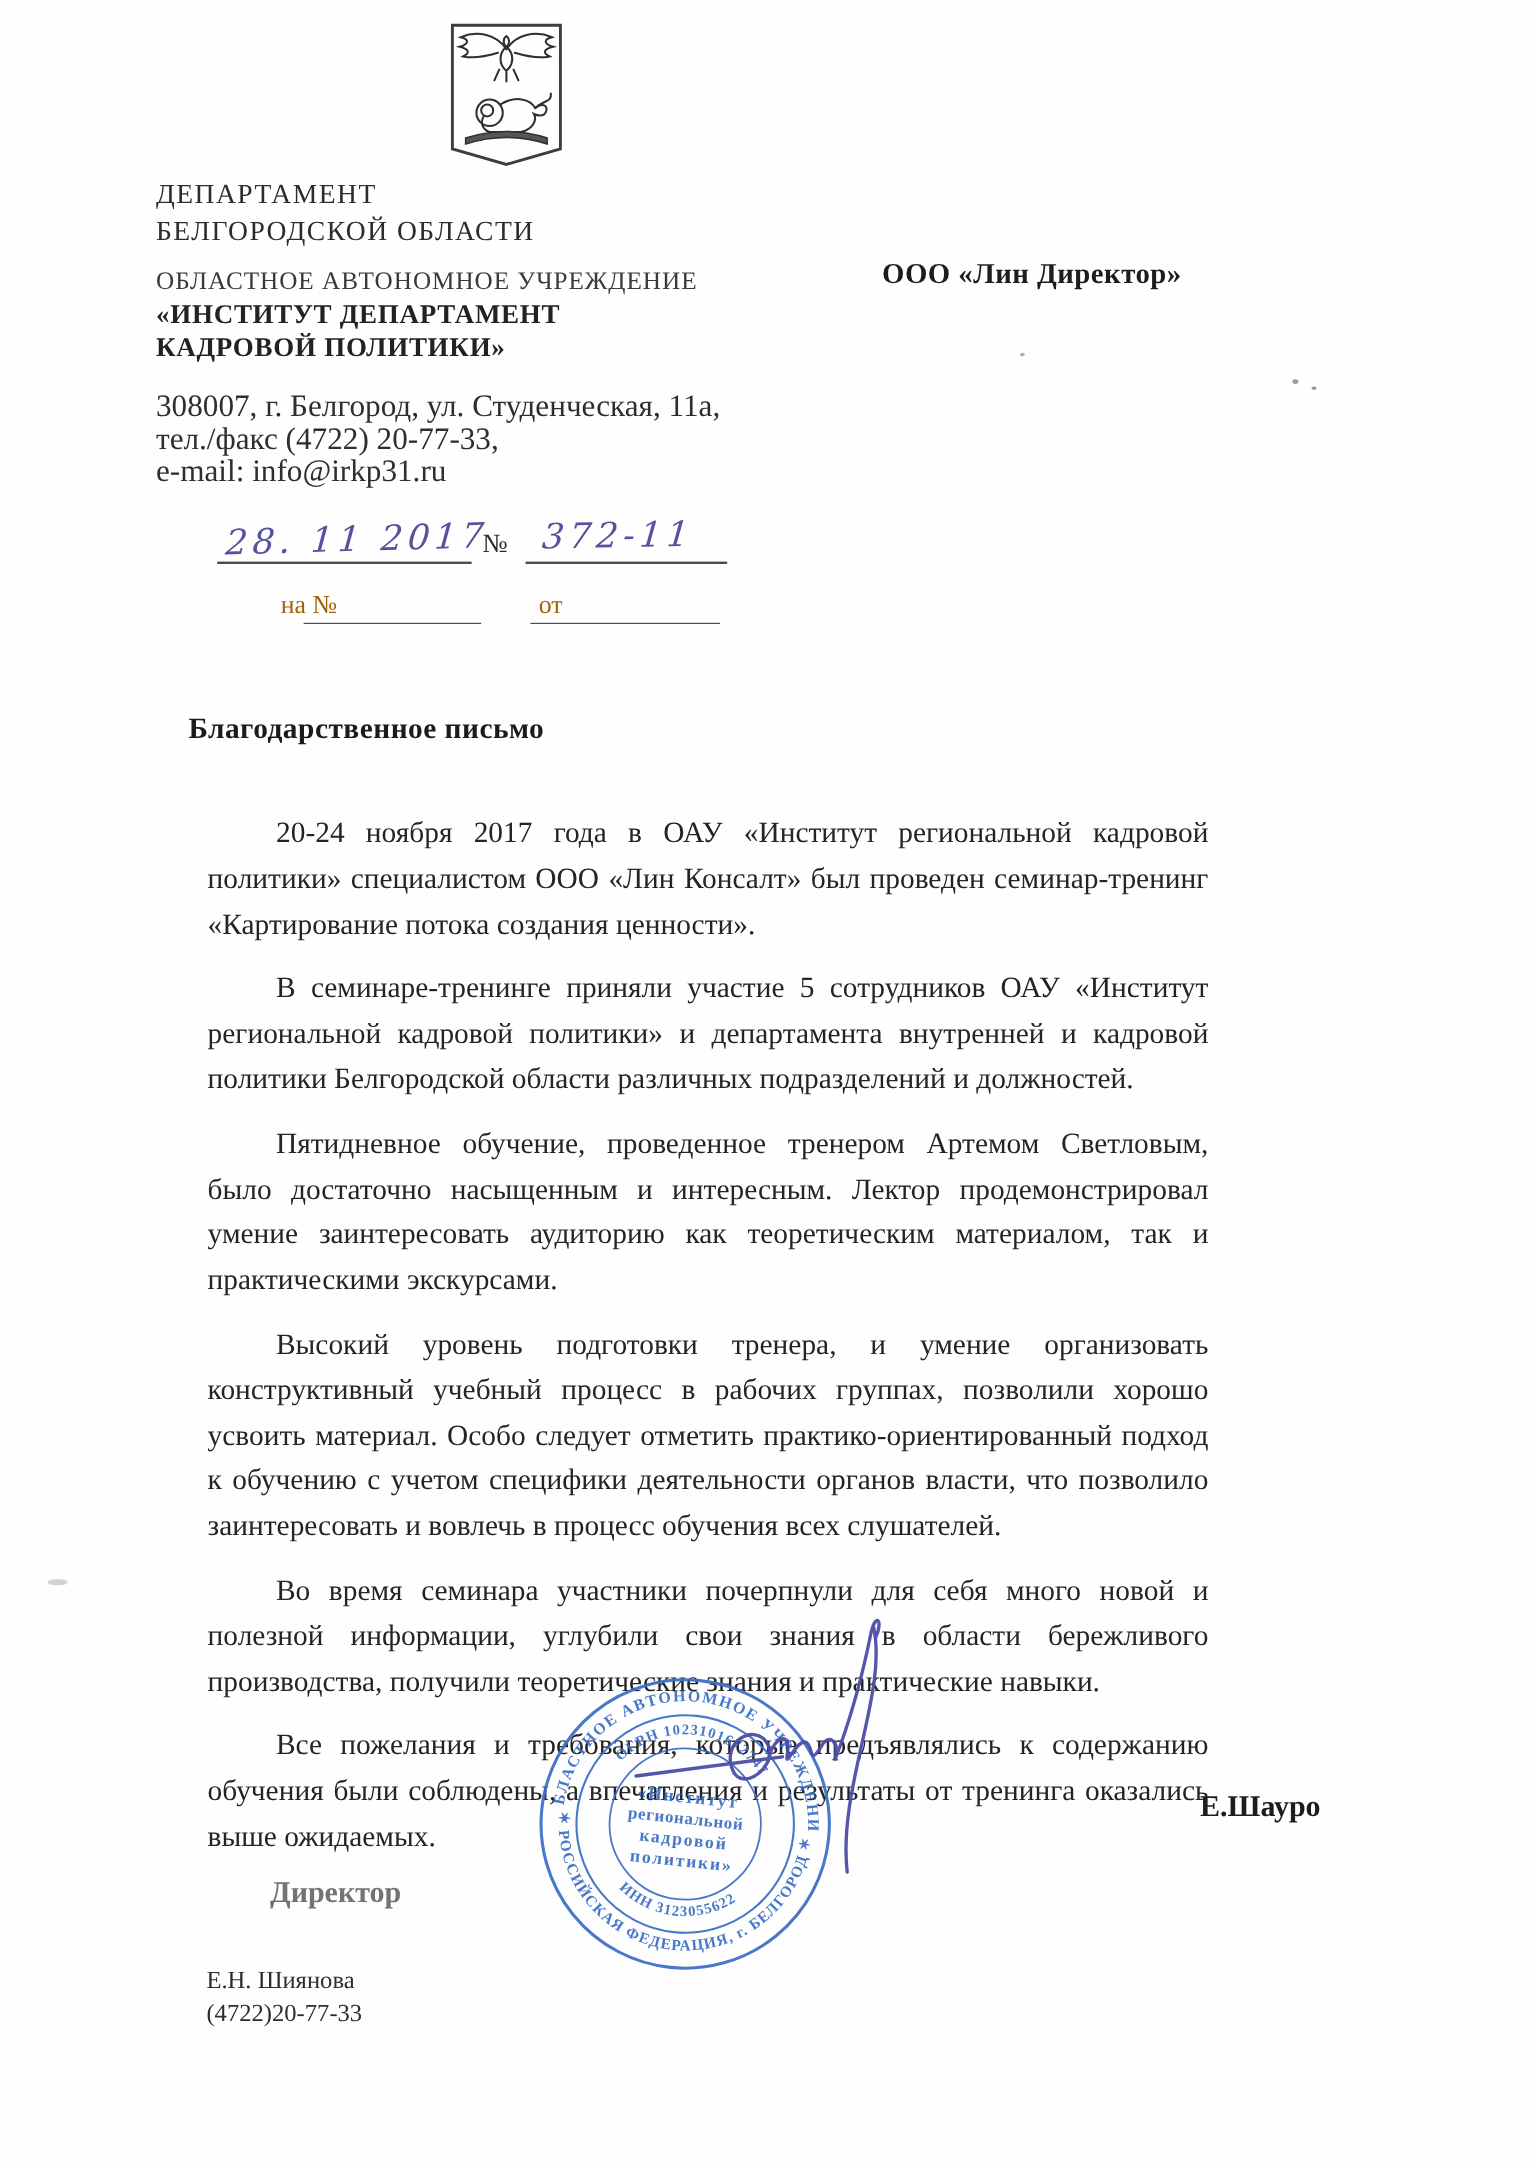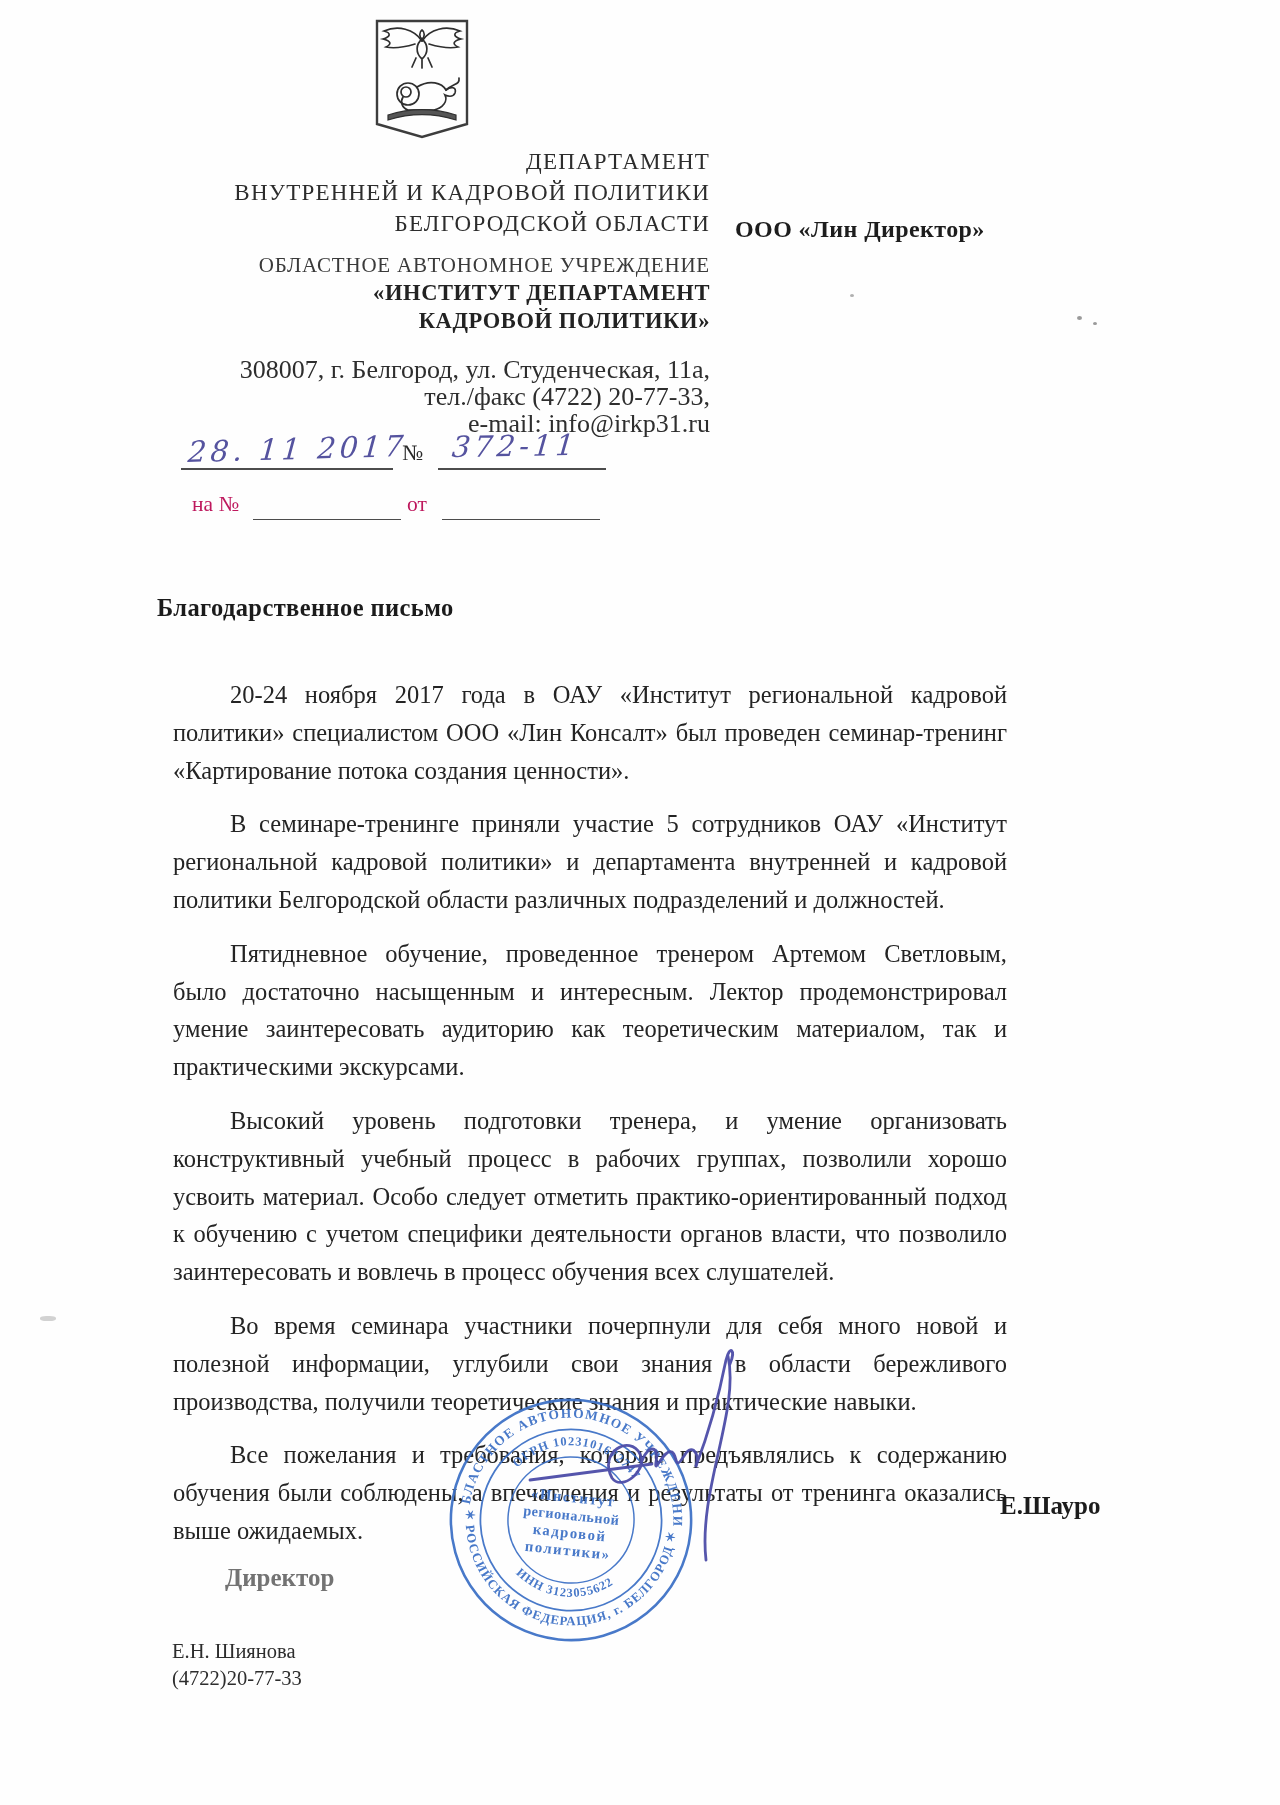--- a/index.html
+++ b/index.html
@@ -4,36 +4,36 @@
 <style>
   html,body{margin:0;padding:0;background:#e8e8e8;}
   .page{
     position:relative; width:1280px; height:1805px; margin:0 auto;
     background:#fefefe; overflow:hidden;
     font-family:"Liberation Serif","DejaVu Serif",serif;
     color:#1e1e1e;
   }
   
   .emblem{position:absolute; left:370px; top:16px; width:104px; height:126px;}
-  .letterhead{position:absolute; left:130px; top:146px; width:580px; text-align:right;}
+  .letterhead{position:absolute; left:130px; top:146px; width:580px; text-align:left;}
   .dept-line{font-size:23px; line-height:31px; letter-spacing:1.2px; color:#2c2c2c;}
   .org-type{font-size:21px; line-height:27px; letter-spacing:0.8px; color:#3a3a3a; margin-top:13px;}
   .org-name{font-size:22.5px; line-height:28px; font-weight:bold; letter-spacing:0.6px; color:#222;}
   .address{margin-top:21px; font-size:26px; line-height:27px; color:#2e2e2e;}
   .recipient{position:absolute; left:735px; top:216px; font-size:24px; font-weight:bold; color:#1d1d1d; letter-spacing:0.4px;}
   
   .hw{font-family:"DejaVu Serif","Liberation Serif",serif; font-style:italic;
       color:#55539f; font-size:29px; letter-spacing:4px; white-space:nowrap;}
   .hw-date{position:absolute; left:188px; top:432px; transform:rotate(-1.6deg) skewX(-6deg);}
   .hw-num{position:absolute; left:452px; top:429px; transform:rotate(-1deg) skewX(-6deg);}
   .num-label{position:absolute; left:402px; top:440px; font-size:22px; color:#2a2a2a;}
   .blank-line{position:absolute; height:0; border-bottom:2px solid #4c4c4c;}
   .bl-date{left:181px; top:468px; width:212px;}
   .bl-num{left:438px; top:468px; width:168px;}
-  .ref2-label{position:absolute; font-size:21.5px; color:#be185d;}
+  .ref2-label{position:absolute; font-size:21.5px; color:#a16207;margin-left:42px;}
   .ref2-na{left:192px; top:492px;}
   .ref2-ot{left:407px; top:492px;}
   .bl-na{left:253px; top:519px; width:148px; border-bottom-width:1.5px;}
   .bl-ot{left:442px; top:519px; width:158px; border-bottom-width:1.5px;}
   
   .letter-title{position:absolute; left:157px; top:594px; font-size:24.5px; font-weight:bold; letter-spacing:0.4px; color:#1b1b1b;}
   .letter-body{position:absolute; left:157px; top:660px; width:866px;
     font-size:24.5px; line-height:37.8px; text-align:justify; color:#242424;}
   .letter-body p{margin:16px; text-indent:57px;}
   
@@ -69,21 +69,20 @@
       <circle cx="38" cy="78" r="11"></circle>
       <circle cx="36" cy="76" r="5"></circle>
       <path d="M47,71 C60,63 72,67 76,74 C81,70 87,71 85,77 C83,82 77,80 75,79 C78,85 73,92 64,94 L38,94 C32,92 30,86 33,81"></path>
       <path d="M76,74 C84,67 90,69 89,62"></path>
       <path d="M18,99 C40,92 64,92 86,99 L86,104 C64,97 40,97 18,104 Z" stroke-width="1.2" fill="#555"></path>
     </g>
   </svg>
 
   <div class="letterhead">
     <div class="dept-line">ДЕПАРТАМЕНТ</div>
-    <div class="dept-line">ВНУТРЕННЕЙ И КАДРОВОЙ ПОЛИТИКИ</div>
     <div class="dept-line">БЕЛГОРОДСКОЙ ОБЛАСТИ</div>
     <div class="org-type">ОБЛАСТНОЕ АВТОНОМНОЕ УЧРЕЖДЕНИЕ</div>
     <div class="org-name">«ИНСТИТУТ ДЕПАРТАМЕНТ</div>
     <div class="org-name">КАДРОВОЙ ПОЛИТИКИ»</div>
     <div class="address">
       <div>308007, г. Белгород, ул. Студенческая, 11а,</div>
       <div>тел./факс (4722) 20-77-33,</div>
       <div>e-mail: info@irkp31.ru</div>
     </div>
   </div>

